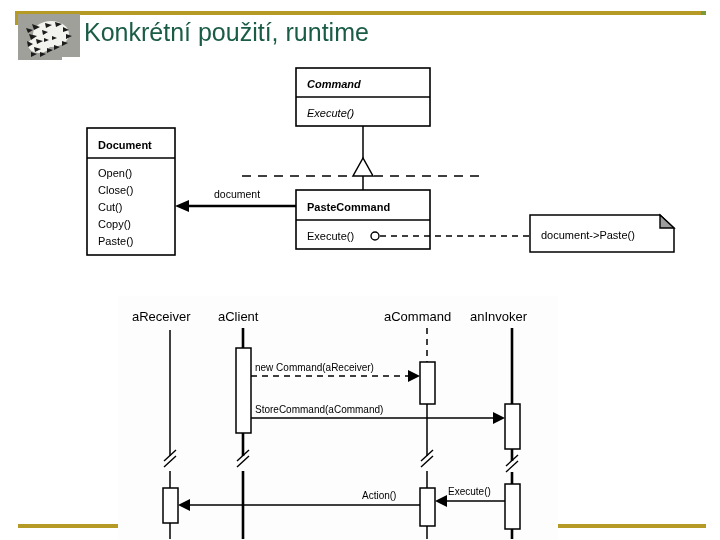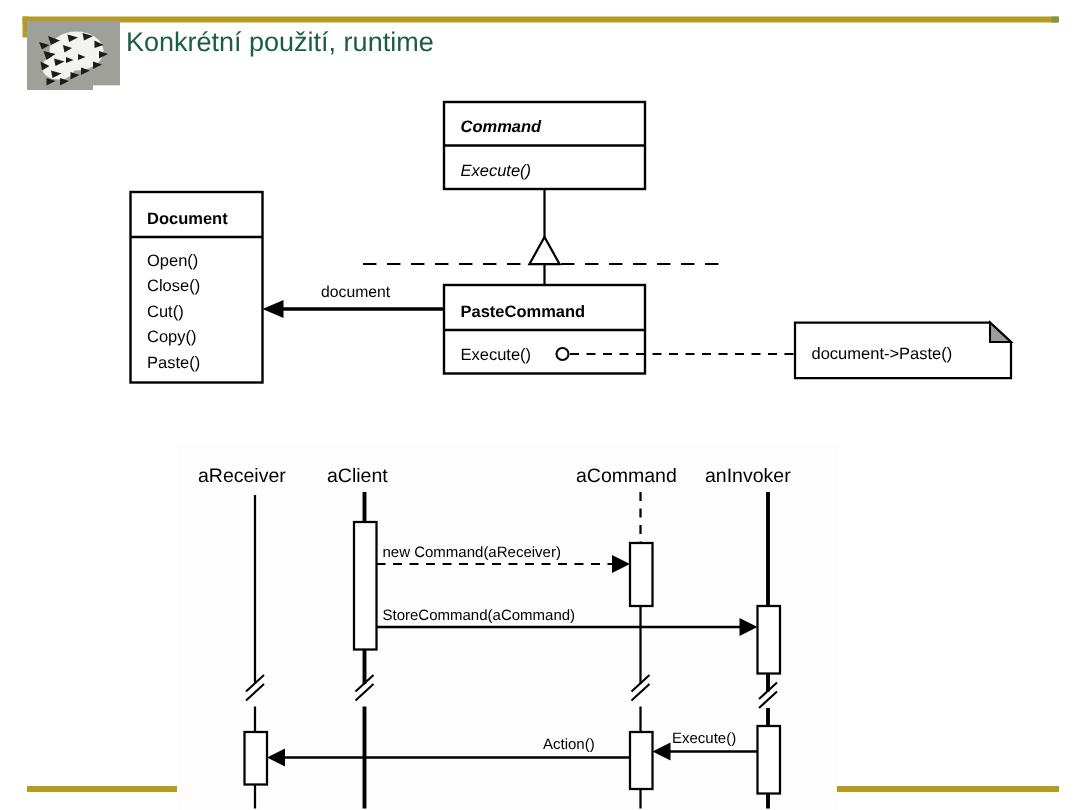--- a/index.html
+++ b/index.html
@@ -29,21 +29,21 @@
   }
 
   
   .title-icon{
     position:absolute;left:18px;top:14px;width:62px;height:46px;
     background:#9a9a95;overflow:hidden;
   }
   .title-icon svg{display:block;}
   .slide-title{
     position:absolute;left:84px;top:18px;
-    font-size:18px;color:#1a5c45;letter-spacing:0px;white-space:nowrap;
+    font-size:25px;color:#1a5c45;letter-spacing:0px;white-space:nowrap;
   }
 
   
   .panel{position:absolute;background:#ffffff;}
   .panel-class{left:62px;top:57px;width:620px;height:212px;}
   .panel-seq{left:118px;top:296px;width:440px;height:245px;background:#fdfdfd;}
 
   .panel svg{display:block;width:100%;height:100%;}
 
   

